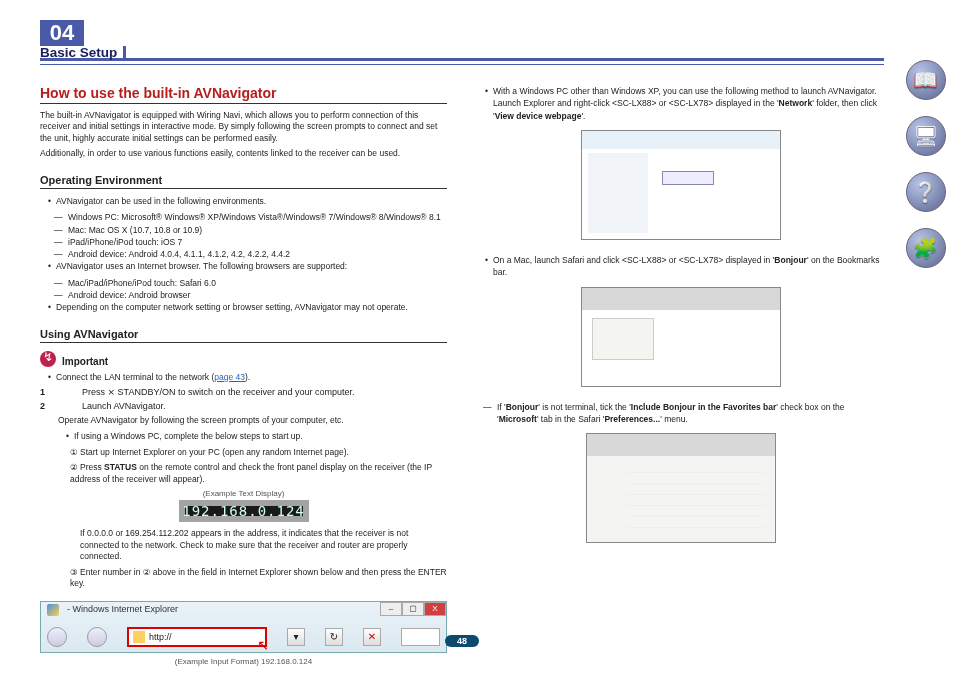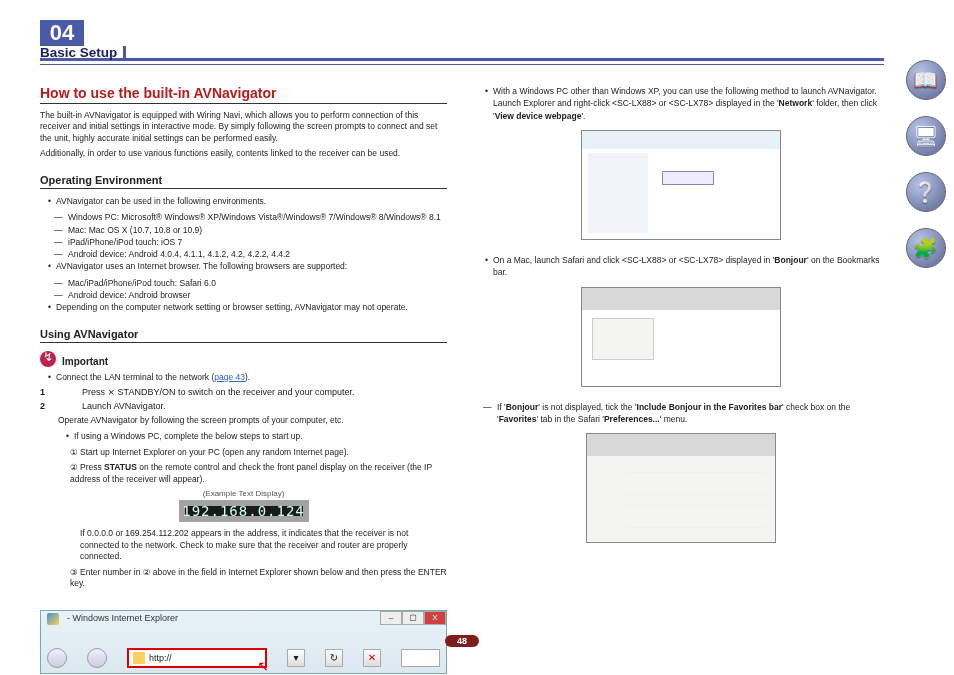--- a/index.html
+++ b/index.html
@@ -27,21 +27,21 @@
   .important-icon::after { content: "↯"; color: #fff; font-size: 12px; position: absolute; left: 3px; top: -1px; }
   .important-label { font-size: 10px; font-weight: bold; }
   .step { font-size: 9px; margin: 4px 0; display: flex; gap: 8px; }
   .step .nr { font-weight: bold; width: 10px; }
   .step .txt { flex: 1; font-weight: normal; margin-left: 24px; }
   .sub-steps { padding-left: 30px; }
   .sub-steps p { font-size: 8.5px; }
   .circnum { display: inline-block; }
   .caption { text-align: center; font-size: 8px; color: #555; margin: 4px 0 2px; }
   .ip-display { width: 130px; height: 22px; background: #1a1a1a; color: #cfe; margin: 0 auto 6px; display:flex; align-items:center; justify-content:center; font-family: monospace; font-size: 14px; letter-spacing: 1px; border: 6px solid #a3a3a3; }
-  .ie-window { border: 1px solid #7aa; background: linear-gradient(#e8f2f8,#dce8f0); height: 64px; margin-top: 20px; position: relative; font-size: 9px; }
+  .ie-window { border: 1px solid #7aa; background: linear-gradient(#e8f2f8,#dce8f0); height: 52px; margin-top: 11px; position: relative; font-size: 9px; }
   .ie-title { position: absolute; top: 2px; left: 26px; font-size: 9px; color: #333; }
   .ie-close { position: absolute; top: 0; right: 0; display: flex; }
   .ie-btn { width: 22px; height: 14px; background: #eee; border:1px solid #aaa; font-size:8px; display:flex; align-items:center; justify-content:center; }
   .ie-btn.red { background:#d04040; color:#fff; }
   .ie-addr-row { position:absolute; bottom:5px; left:6px; right:6px; display:flex; align-items:center; gap:20px; }
   .nav-circ { width:20px; height:20px; border-radius:50%; background:linear-gradient(#eef,#ccd); border:1px solid #99a; }
   .addr-box { flex:0 0 140px; height:20px; background:#fff; border:2px solid #d00; display:flex; align-items:center; padding:0 4px; font-size:9px; position:relative; }
   .addr-box .fav { width:12px; height:12px; background:#ffd060; margin-right:4px; }
   .cursor-arrow { position:absolute; right:-4px; bottom:-8px; color:#d00; font-size:14px; }
   .small-btn { width:18px; height:18px; background:linear-gradient(#fefefe,#ddd); border:1px solid #aaa; display:flex; align-items:center; justify-content:center; font-size:10px; }
@@ -50,21 +50,21 @@
     linear-gradient(#e8f0f8 0 18px, transparent 18px),
     #fff; border:1px solid #888; position: relative; }
   .img-network::before { content:""; position:absolute; left:6px; top:22px; width:60px; bottom:6px; background:#f0f3f8; }
   .img-network::after { content:""; position:absolute; left:80px; top:40px; width:50px; height:12px; border:1px solid #88a; background:#eef; }
   .img-safari { width: 200px; height: 100px; margin: 8px auto 14px; border:1px solid #888; background: linear-gradient(#d8d8d8 0 22px, #fff 22px); position:relative; }
   .img-safari::after { content:""; position:absolute; left:10px; top:30px; width:60px; height:40px; background:#f4f4f0; border:1px solid #ccc; }
   .img-safari .bj-label { position:absolute; left:16px; top:36px; font-size:6px; }
   .img-safari .bj-item  { position:absolute; left:16px; top:48px; font-size:6px; border:1px solid #889; padding:0 3px; background:#fff; }
   .img-prefs { width: 190px; height: 110px; margin: 8px auto; border:1px solid #888; background: linear-gradient(#d8d8d8 0 22px, #f4f4f2 22px); position:relative; }
   .img-prefs::after { content:""; position:absolute; left:40px; top:28px; right:10px; bottom:14px; background:repeating-linear-gradient(#f4f4f2 0 10px, #eee 10px 11px); }
-  .page-number { position:absolute; bottom:8px; left:50%; transform:translateX(-50%); background:#7f1d1d; color:#fff; font-size:9px; padding:1px 12px; border-radius:8px; font-weight:bold; }
+  .page-number { position:absolute; bottom:8px; left:50%; transform:translateX(-50%); background:#0c4a6e; color:#fff; font-size:9px; padding:1px 12px; border-radius:8px; font-weight:bold; }
   .side-icons { position:absolute; right:8px; top:60px; display:flex; flex-direction:column; gap:16px; }
   .side-icon { width:40px; height:40px; border-radius:50%; background:radial-gradient(circle at 35% 30%, #b8c4e8, #5a6490); border:1px solid #667; display:flex; align-items:center; justify-content:center; font-size:20px; color:#fff; text-shadow:0 1px 1px rgba(0,0,0,.4); }
   .link { color:#2a60c0; text-decoration:underline; }
   .ie-favicon { position:absolute; top:2px; left:6px; width:12px; height:12px; background:linear-gradient(135deg,#4a90d8,#f8d050); border-radius:2px; }
 </style>
 </head>
 <body>
 
 <div class="page">
   <div class="header-row">
@@ -178,21 +178,21 @@
           <span>On a Mac, launch Safari and click &lt;SC-LX88&gt; or &lt;SC-LX78&gt; displayed in '</span><b>Bonjour</b><span>' on the Bookmarks bar.</span>
         </li>
       </ul>
       <div class="img-safari">
         <span class="bj-label">Bonjour</span>
         <span class="bj-item">[Model No.]</span>
       </div>
 
       <ul class="dash-list" style="padding-left:6px">
         <li>
-          <span>If '</span><b>Bonjour</b><span>' is not displayed, tick the '</span><b>Include Bonjour in the Favorites bar</b><span>' check box on the '</span><b>Favorites</b><span>' tab in the Safari '</span><b>Preferences...</b><span>' menu.</span>
+          <span>If '</span><b>Bonjour</b><span>' is not terminal, tick the '</span><b>Include Bonjour in the Favorites bar</b><span>' check box on the '</span><b>Microsoft</b><span>' tab in the Safari '</span><b>Preferences...</b><span>' menu.</span>
         </li>
       </ul>
       <div class="img-prefs"></div>
     </div>
   </div>
 
   <div class="page-number">48</div>
 </div>
 
 <div class="side-icons">

